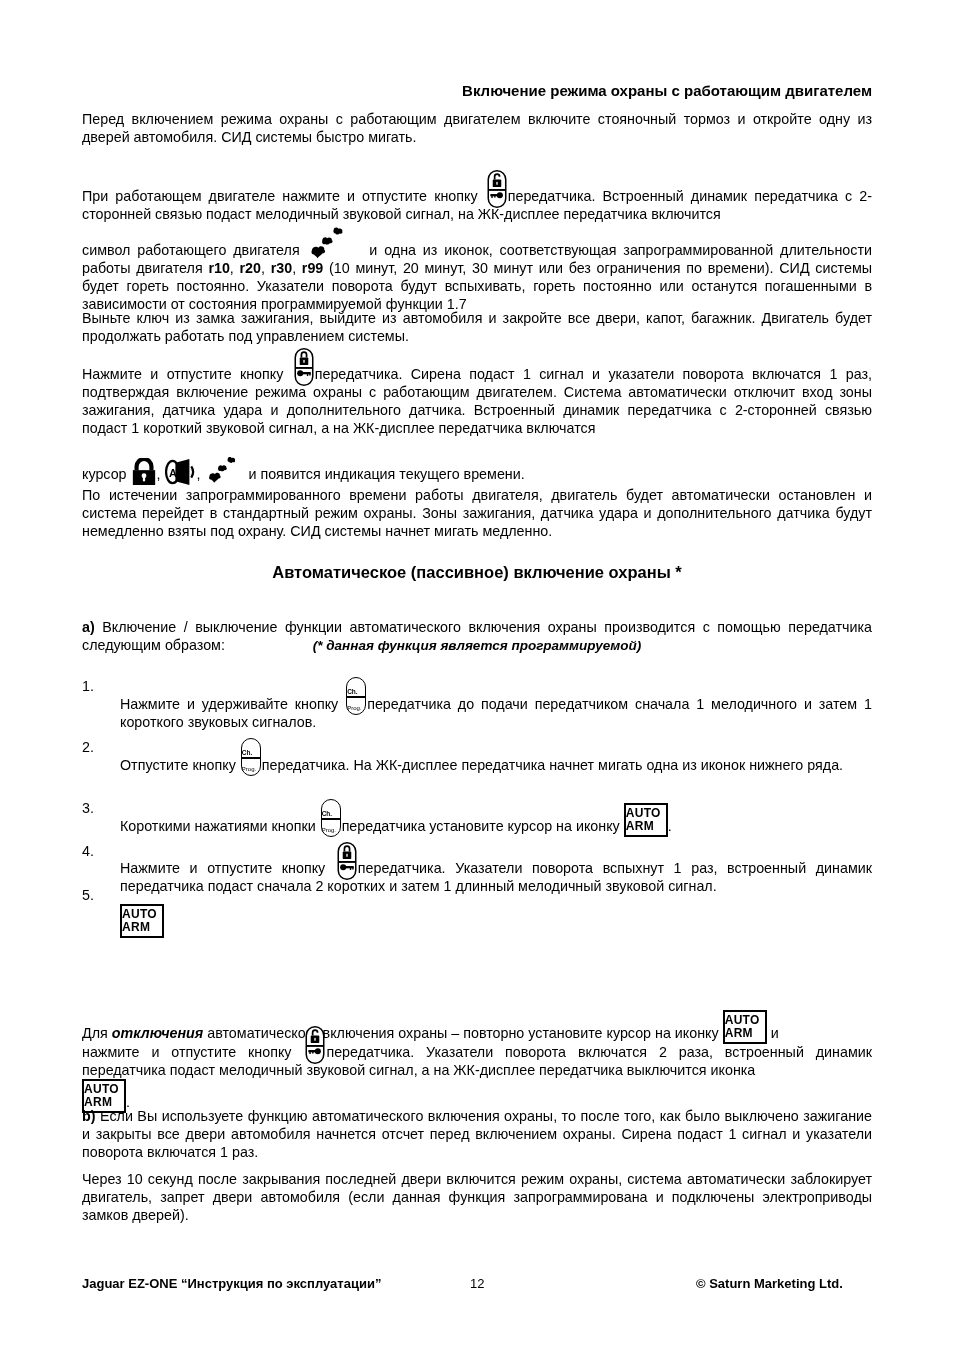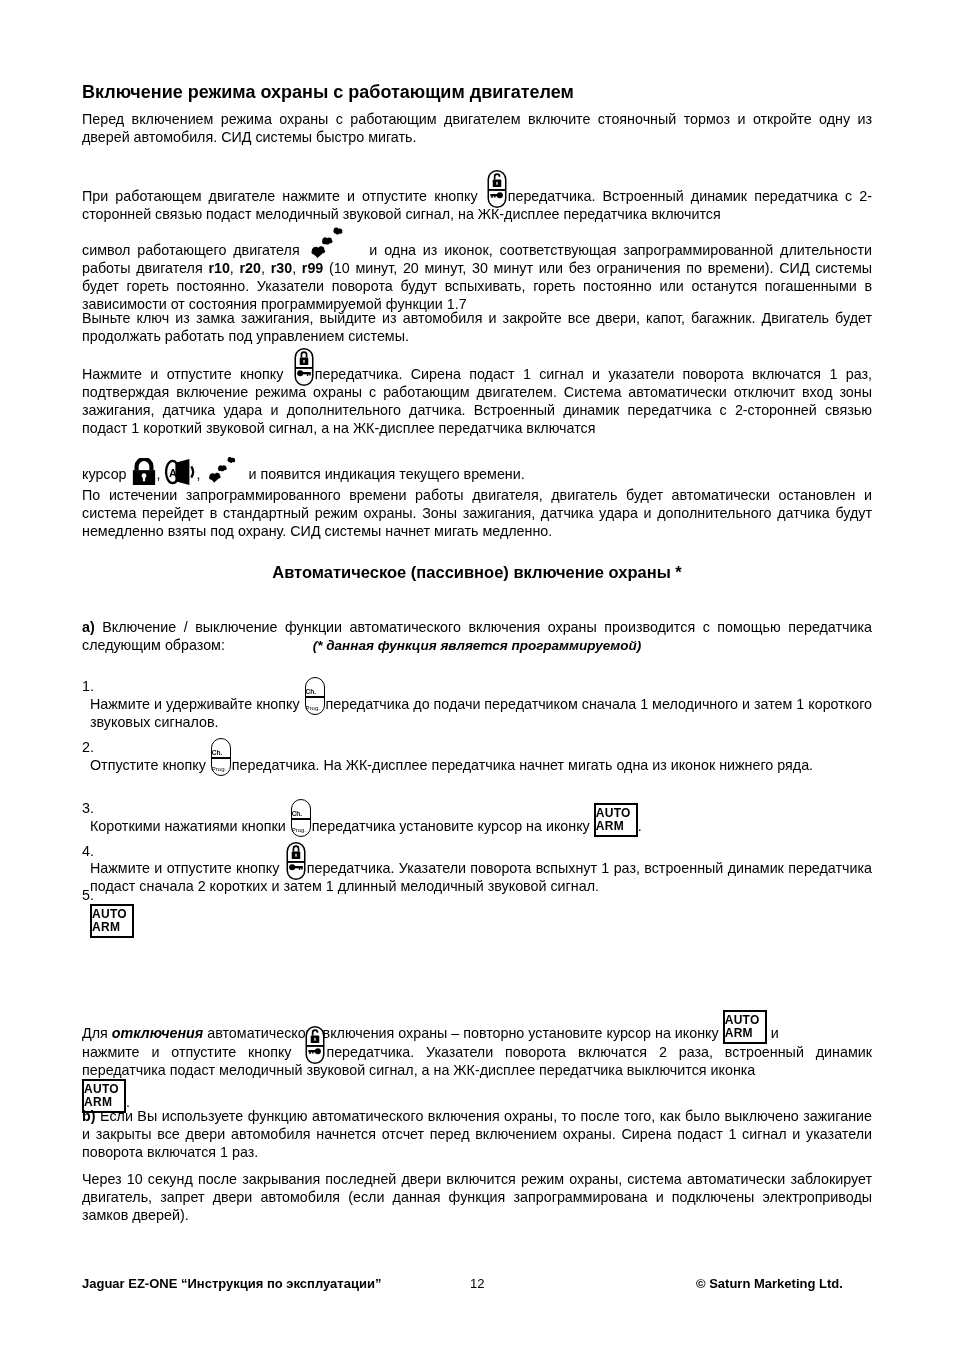--- a/index.html
+++ b/index.html
@@ -1,25 +1,25 @@
 <!DOCTYPE html>
 <html><head>
 <meta charset="utf-8">
 <style>
   html, body { margin: 0; padding: 0; background: #ffffff; }
   body { width: 954px; height: 1351px; position: relative; overflow: hidden;
          font-family: "Liberation Sans", sans-serif; color: #000; }
   .page { position: absolute; left: 82px; top: 0; width: 790px; }
-  .h1 { position: absolute; left: 0; width: 790px; text-align: left; font-weight: bold; font-size: 18px; }
+  .h1 { position: absolute; left: 0; width: 790px; text-align: right; font-weight: bold; font-size: 15px; }
   .h2 { position: absolute; left: 0; width: 790px; text-align: center; font-weight: bold; font-size: 16.5px; }
   .sub { position: absolute; left: 0; width: 790px; text-align: center; font-weight: bold; font-style: italic; font-size: 13.5px; margin-top: 46px; }
   .p { position: absolute; left: 0; width: 790px; font-size: 14.3px; line-height: 18.2px; text-align: justify; text-align-last: left; }
   .li { position: absolute; left: 0; width: 790px; font-size: 14.3px; line-height: 18.2px; text-align: justify; }
   .li .num { position: absolute; left: 0; top: 0; }
-  .li .txt { display: block; margin-left: 8px; text-align: justify; text-align-last: left; }
+  .li .txt { display: block; margin-left: 38px; text-align: justify; text-align-last: left; }
   b { font-weight: bold; }
   .ic { display: inline-block; vertical-align: bottom; position: relative; }
   .btn-prog { width: 20px; height: 38px; border: 1px solid #000; border-radius: 10px; box-sizing: border-box; position: relative; margin: 0 1px; }
   .btn-prog .mid { position: absolute; left: 0; right: 0; top: 50%; height: 1.5px; background: #000; }
   .btn-prog span { position: absolute; left: 0; right: 0; text-align: center; font-size: 6.5px; font-weight: bold; }
   .btn-prog .t { top: 5px; } .btn-prog .b { top: 21px; font-weight: normal; font-size: 6px; }
   .autoarm { width: 44px; height: 34px; border: 2.2px solid #000; box-sizing: border-box; font-weight: bold; font-size: 12px; line-height: 13px; text-align: center; padding-top: 2px; letter-spacing: 0.3px; }
   .autoarm span { display: block; }
   .footer { position: absolute; top: 1276px; font-size: 13px; font-weight: bold; }
   .footer.mid { font-weight: normal; }

